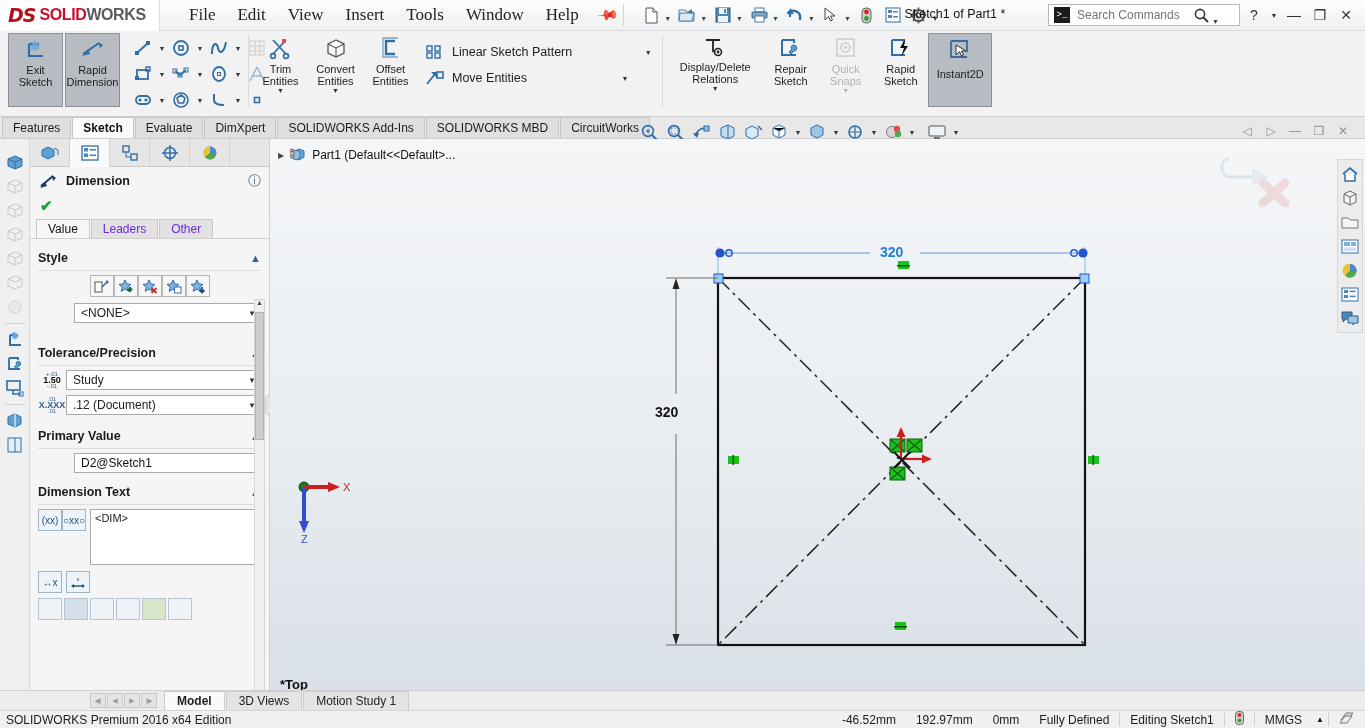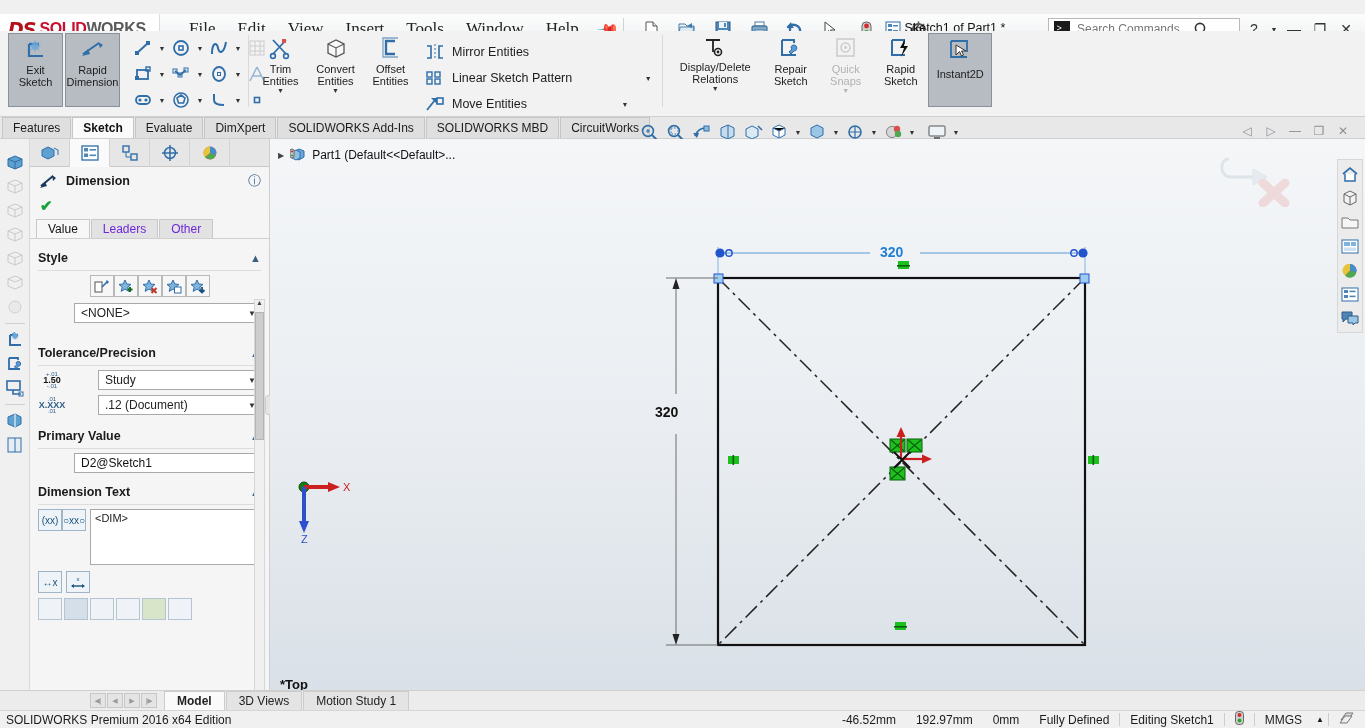--- a/index.html
+++ b/index.html
@@ -13,21 +13,21 @@
     background: #f0f0f0;
     -webkit-font-smoothing: antialiased;
   }
   #app { position: relative; width: 1365px; height: 728px; }
 
   
   .titlebar {
     position: absolute; left:0; top:0; width:1365px; height:31px;
     background: linear-gradient(#fdfdfd, #eef0f1);
     border-bottom: 1px solid #d6d9dc;
-    display: flex; align-items: center; margin-top: 14px;
+    display: flex; align-items: center;
   }
   .logo-box {
     width: 160px; height: 31px; background: #ffffff;
     border-right: 1px solid #dcdcdc;
     display:flex; align-items:center; padding-left:8px;
     box-shadow: 0 1px 0 #e4e4e4;
   }
   .ds-mark {
     font-size: 19px; font-weight: bold; color: #b4121b;
     font-style: italic; letter-spacing: -1px; margin-right: 4px;
@@ -147,21 +147,21 @@
   }
   .sec-head .chev { margin-left:auto; font-size:11px; color:#3d5f80;}
   .style-icons { display:flex; justify-content:center; margin:3px 0 6px 0;}
   .sicn { width:24px; height:22px; border:1px solid #b8b8b8; background:#f7f7f7; display:flex; align-items:center; justify-content:center;}
   .combo {
     height:20px; border:1px solid #a9a9a9; background:#fff;
     display:flex; align-items:center; padding-left:6px; font-size:12px; color:#222;
     position:relative;
   }
   .combo .arw { position:absolute; right:4px; font-size:8px; color:#333;}
-  .tolrow { display:flex; align-items:center; margin-bottom:5px;gap:32px;}
+  .tolrow { display:flex; align-items:center; margin-bottom:5px;}
   .tolicon { width:28px; font-size:6px; line-height:6px; color:#2f5d8a; text-align:center;}
   .tolicon b { font-size:9px; display:block; color:#111;}
   .txtin {
     height:20px; border:1px solid #a9a9a9; background:#fff;
     display:flex; align-items:center; padding-left:6px; font-size:12px; color:#111;
   }
   .spin { width:14px; height:20px; border:1px solid #a9a9a9; border-left:0; background:#f1f1f1;
           display:flex; flex-direction:column; align-items:center; justify-content:center; font-size:6px; color:#333;}
   .dimtext-area {
     border:1px solid #a9a9a9; background:#fff; height:56px; font-size:11px;
@@ -495,30 +495,20 @@
           <path d="M20 1 L5 1 L5 20 L20 20" stroke="#2f6ea8" stroke-width="1.3" fill="none" opacity=".6"></path>
         </svg>
         <div class="lbl">
           <span>Offset</span><br>
           <span>Entities</span>
         </div>
       </div>
     </div>
 
     <div style="padding-top:8px">
-      <div class="linecmd">
-        <span class="li">
-          <svg width="20" height="16" viewBox="0 0 20 16">
-              <path d="M2 2 L6 2 L6 14 L2 14" stroke="#2f6ea8" stroke-width="1.6" fill="none"></path>
-              <path d="M18 2 L14 2 L14 14 L18 14" stroke="#2f6ea8" stroke-width="1.6" fill="none"></path>
-              <path d="M10 0 v16" stroke="#2f6ea8" stroke-width="1" stroke-dasharray="2 2"></path>
-            </svg>
-        </span>
-        <span>Mirror Entities</span>
-      </div>
       <div class="linecmd">
         <span class="li">
           <svg width="20" height="16" viewBox="0 0 20 16">
               <g stroke="#2f6ea8" stroke-width="1.4" fill="none">
                 <rect x="2" y="2" width="5" height="5"></rect>
                 <rect x="10" y="2" width="5" height="5"></rect>
                 <rect x="2" y="9" width="5" height="5"></rect>
                 <rect x="10" y="9" width="5" height="5"></rect>
               </g>
             </svg>

